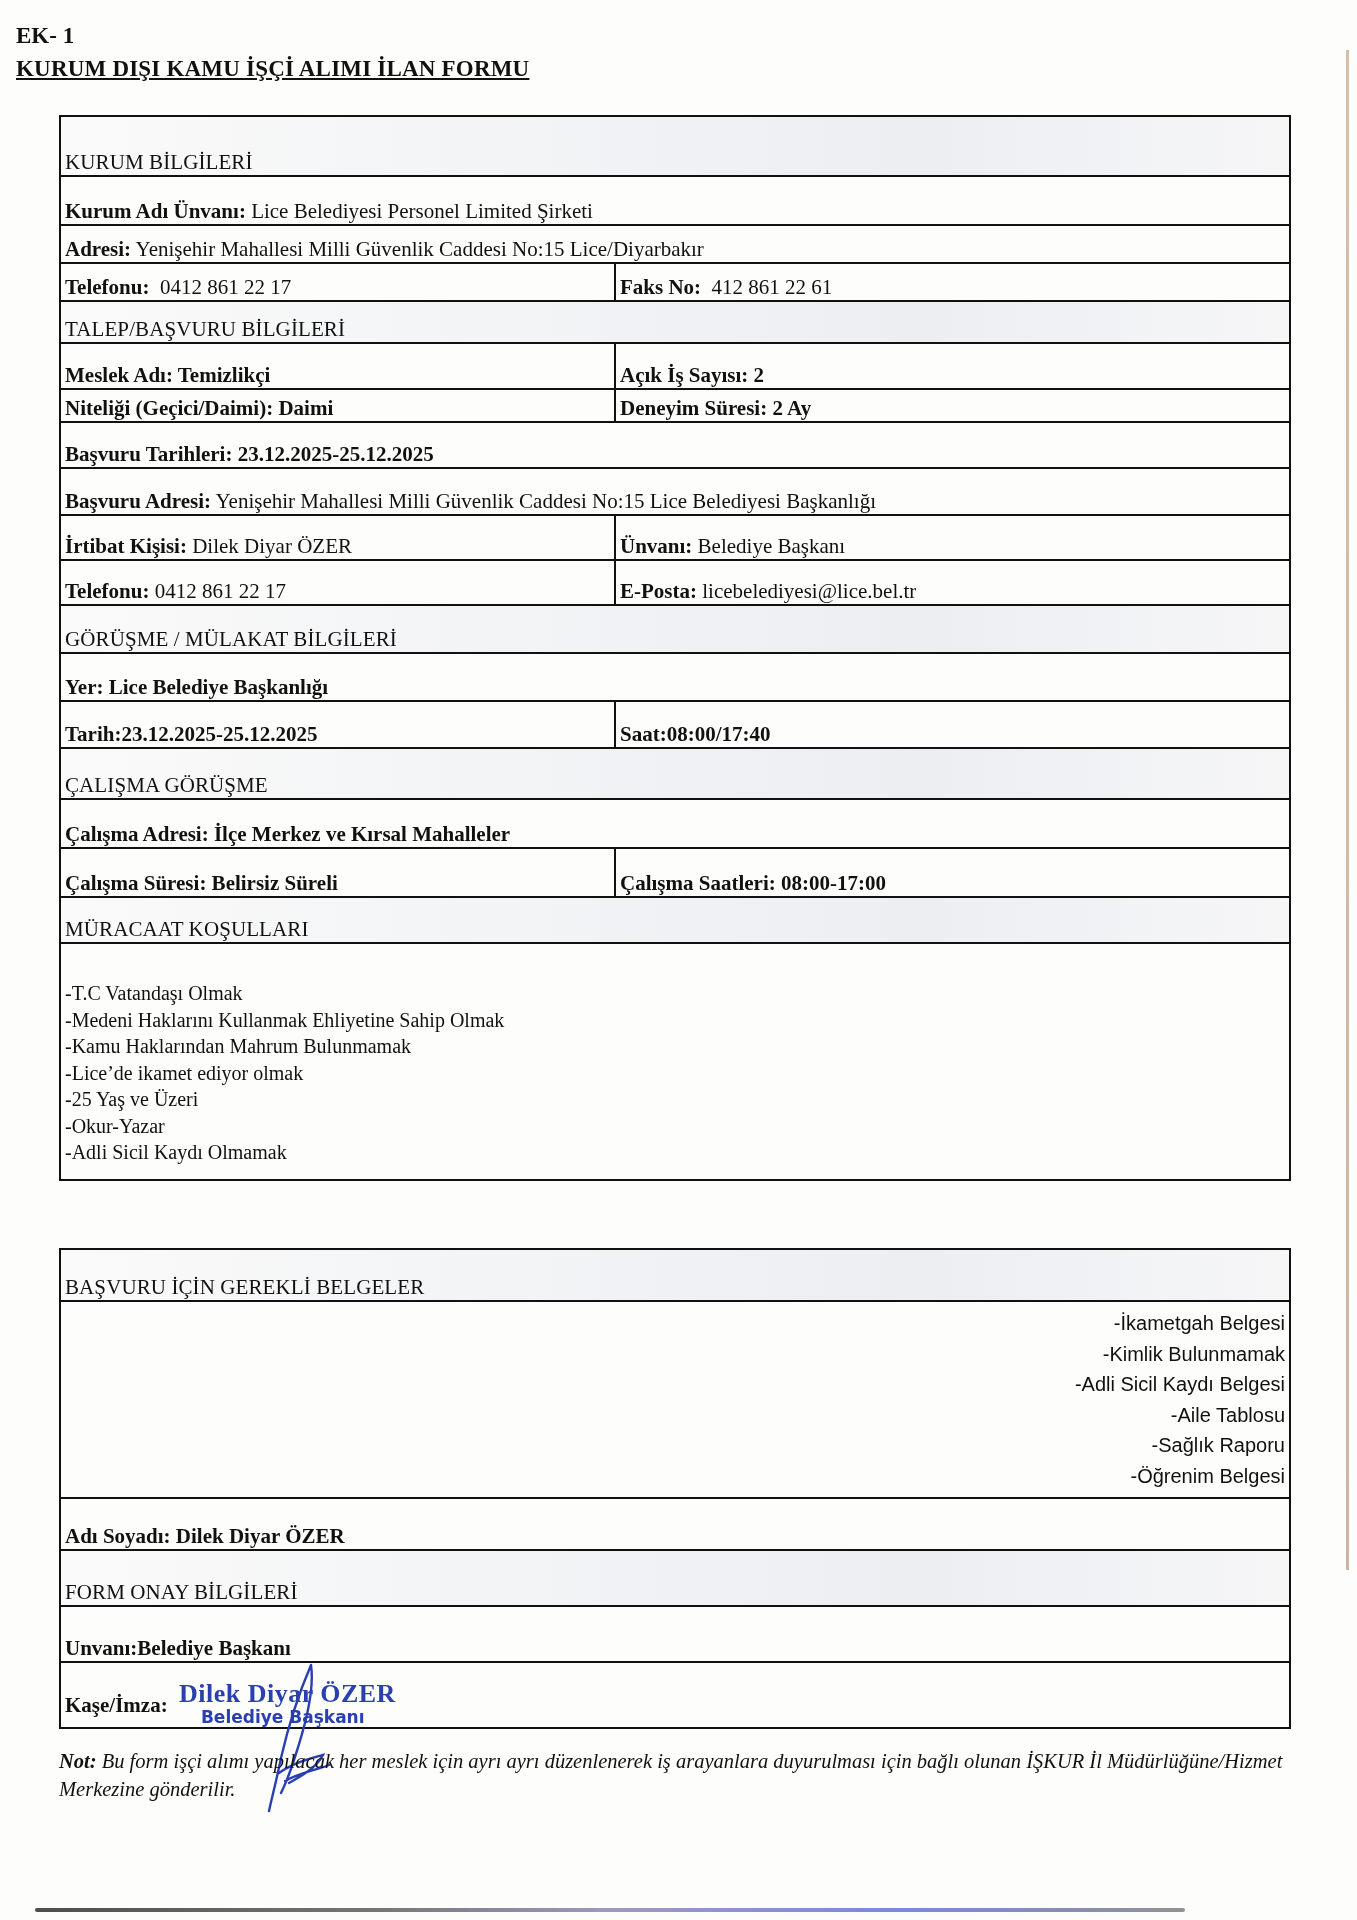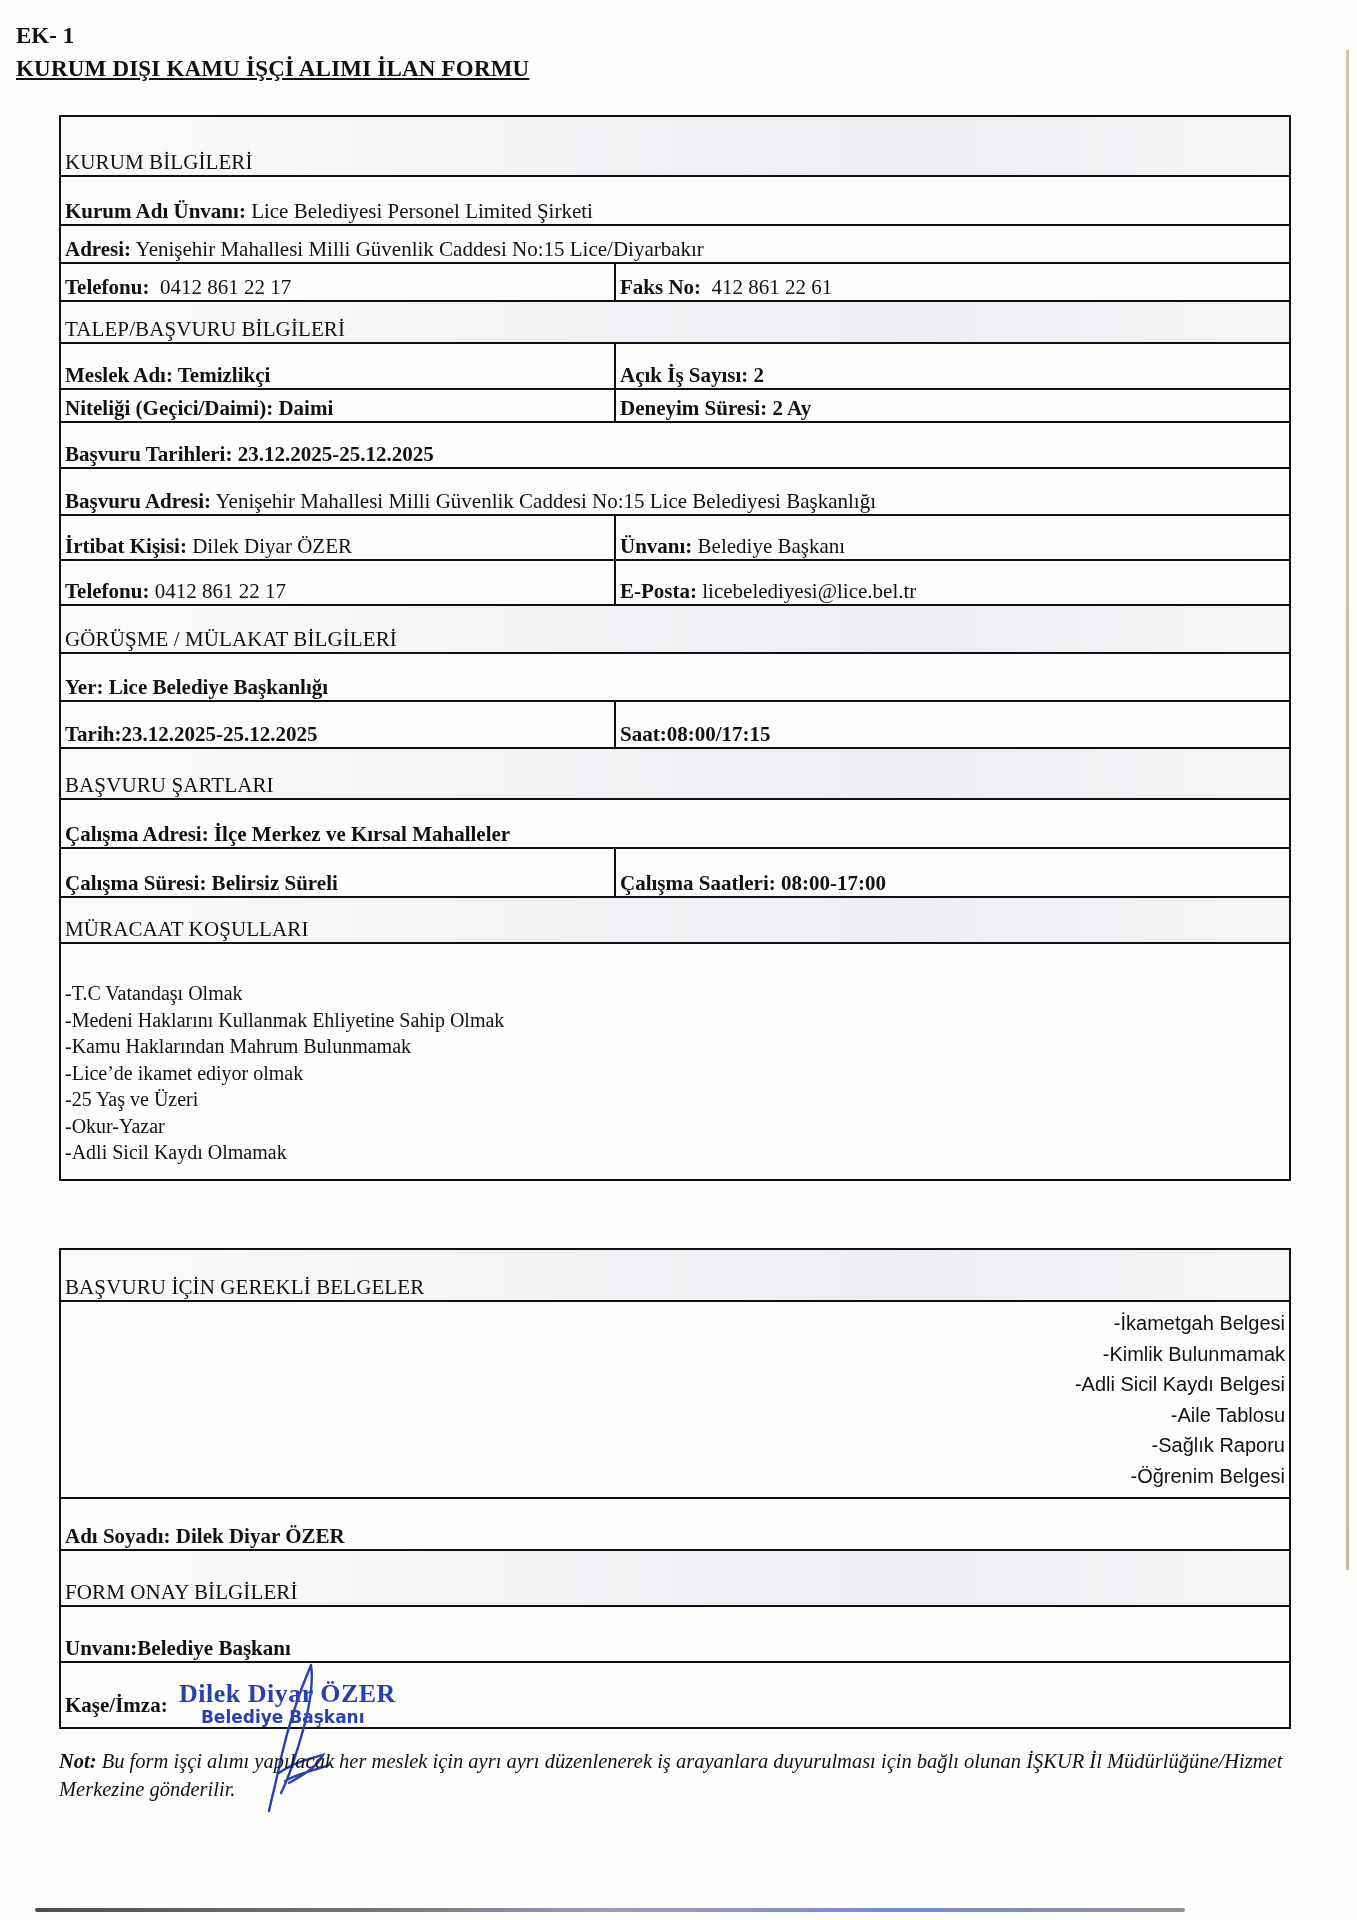--- a/index.html
+++ b/index.html
@@ -150,25 +150,25 @@
   </tr>
 
   <tr style="height:48px">
         <td colspan="2" class="section shaded">GÖRÜŞME / MÜLAKAT BİLGİLERİ</td>
       </tr>
   <tr style="height:48px">
         <td colspan="2" class="bold-val">Yer: Lice Belediye Başkanlığı</td>
       </tr>
   <tr style="height:47px">
     <td class="bold-val">Tarih:23.12.2025-25.12.2025</td>
-    <td class="bold-val">Saat:08:00/17:15</td>
+    <td class="bold-val">Saat:08:00/17:40</td>
   </tr>
 
   <tr style="height:51px">
-        <td colspan="2" class="section shaded">BAŞVURU ŞARTLARI</td>
+        <td colspan="2" class="section shaded">ÇALIŞMA GÖRÜŞME</td>
       </tr>
   <tr style="height:49px">
         <td colspan="2" class="bold-val">Çalışma Adresi: İlçe Merkez ve Kırsal Mahalleler</td>
       </tr>
   <tr style="height:49px">
     <td class="bold-val">Çalışma Süresi: Belirsiz Süreli</td>
     <td class="bold-val">Çalışma Saatleri: 08:00-17:00</td>
   </tr>
 
   <tr style="height:46px">

